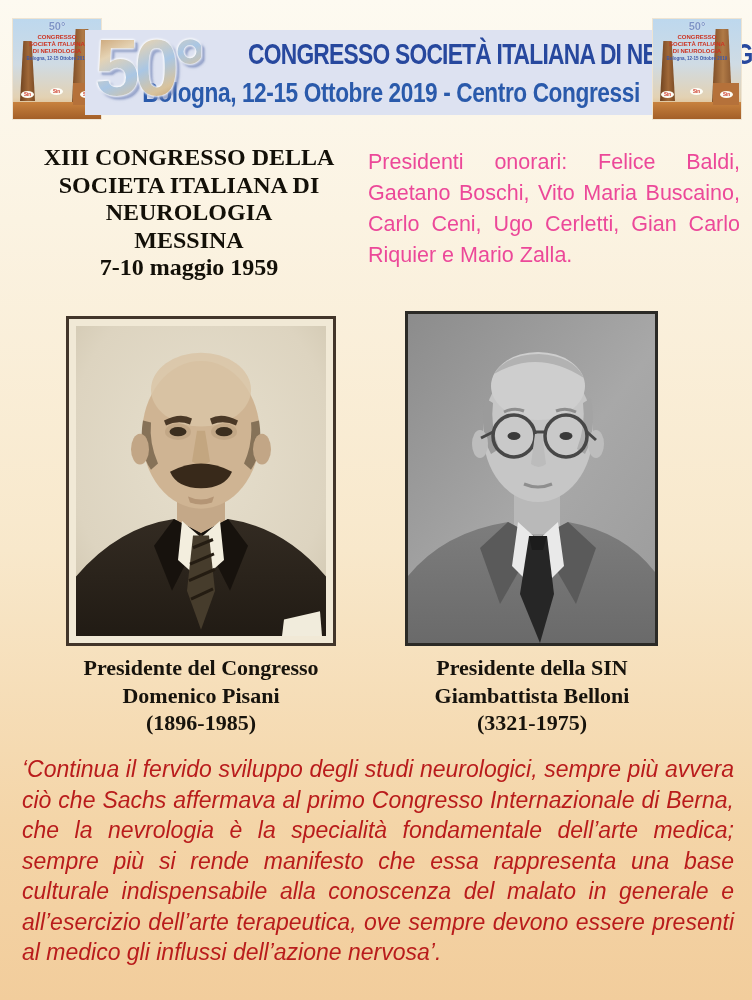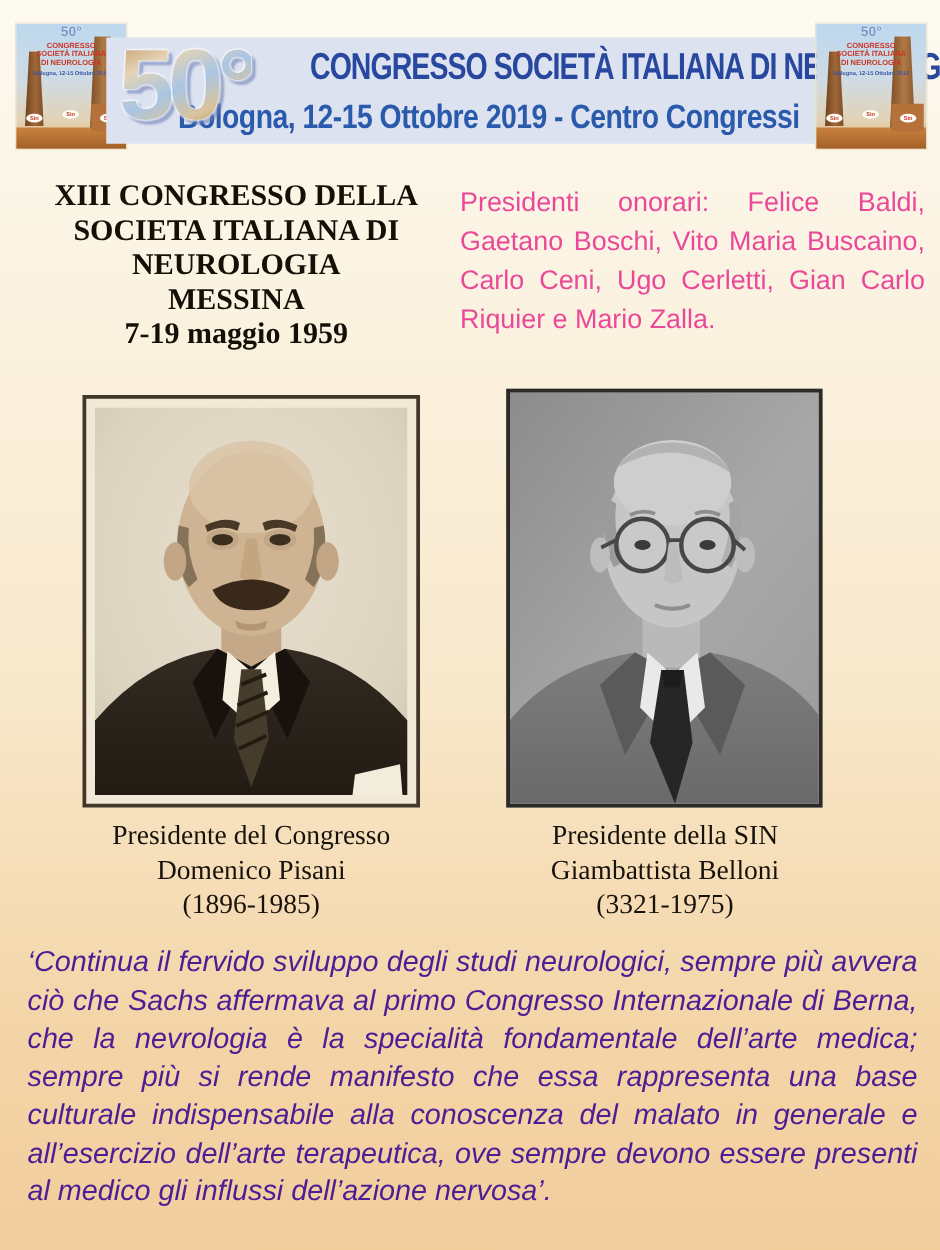--- a/index.html
+++ b/index.html
@@ -75,29 +75,29 @@
     left:66px;top:316px;width:270px;height:330px;
     border:3px solid #42352a;background:#f1e9d6;padding:7px;
   }
   .photo-right{
     left:405px;top:311px;width:253px;height:335px;
     border:3px solid #2b2a26;background:#9a9a9a;
   }
   
   .caption{
     position:absolute;top:654px;
-    font-family:"Liberation Serif",serif;font-weight:normal;font-size:22px;line-height:27.5px;
+    font-family:"Liberation Serif",serif;font-weight:bold;font-size:22px;line-height:27.5px;
     text-align:center;white-space:pre-line;color:#17130c;
   }
   .caption-left{left:36px;width:330px;}
   .caption-right{left:398px;width:268px;}
   
   .quote{
     position:absolute;left:22px;top:754px;width:712px;
-    font-style:italic;font-size:23px;line-height:30.5px;text-align:justify;color:#4c1d95;
+    font-style:italic;font-size:23px;line-height:30.5px;text-align:justify;color:#b91c1c;
   }
 </style>
 </head>
 <body>
 
 <div class="logo logo-left">
   <div class="tower-a"></div>
   <div class="tower-b"></div>
   <div class="base"></div>
   <div class="base-b"></div>
@@ -129,21 +129,21 @@
   <div class="blueline">Bologna, 12-15 Ottobre 2019</div>
   <div class="chip c1">Sin</div>
   <div class="chip c2">Sin</div>
   <div class="chip c3">Sin</div>
 </div>
 
 <div class="congress-title">XIII CONGRESSO DELLA
 SOCIETA ITALIANA DI
 NEUROLOGIA
 MESSINA
-7-19 maggio 1959</div>
+7-10 maggio 1959</div>
 <div class="honorary">Presidenti onorari: Felice Baldi, Gaetano Boschi, Vito Maria Buscaino, Carlo Ceni, Ugo Cerletti, Gian Carlo Riquier e Mario Zalla.</div>
 
 <div class="photo-frame photo-left">
   <svg viewBox="0 0 250 302" preserveAspectRatio="none">
     <defs>
       <radialGradient id="bgL" cx="50%" cy="40%" r="75%">
         <stop offset="0%" stop-color="#e6dfcd"></stop>
           <stop offset="70%" stop-color="#ddd4c0"></stop>
           <stop offset="100%" stop-color="#cfc5ae"></stop>
       </radialGradient>

